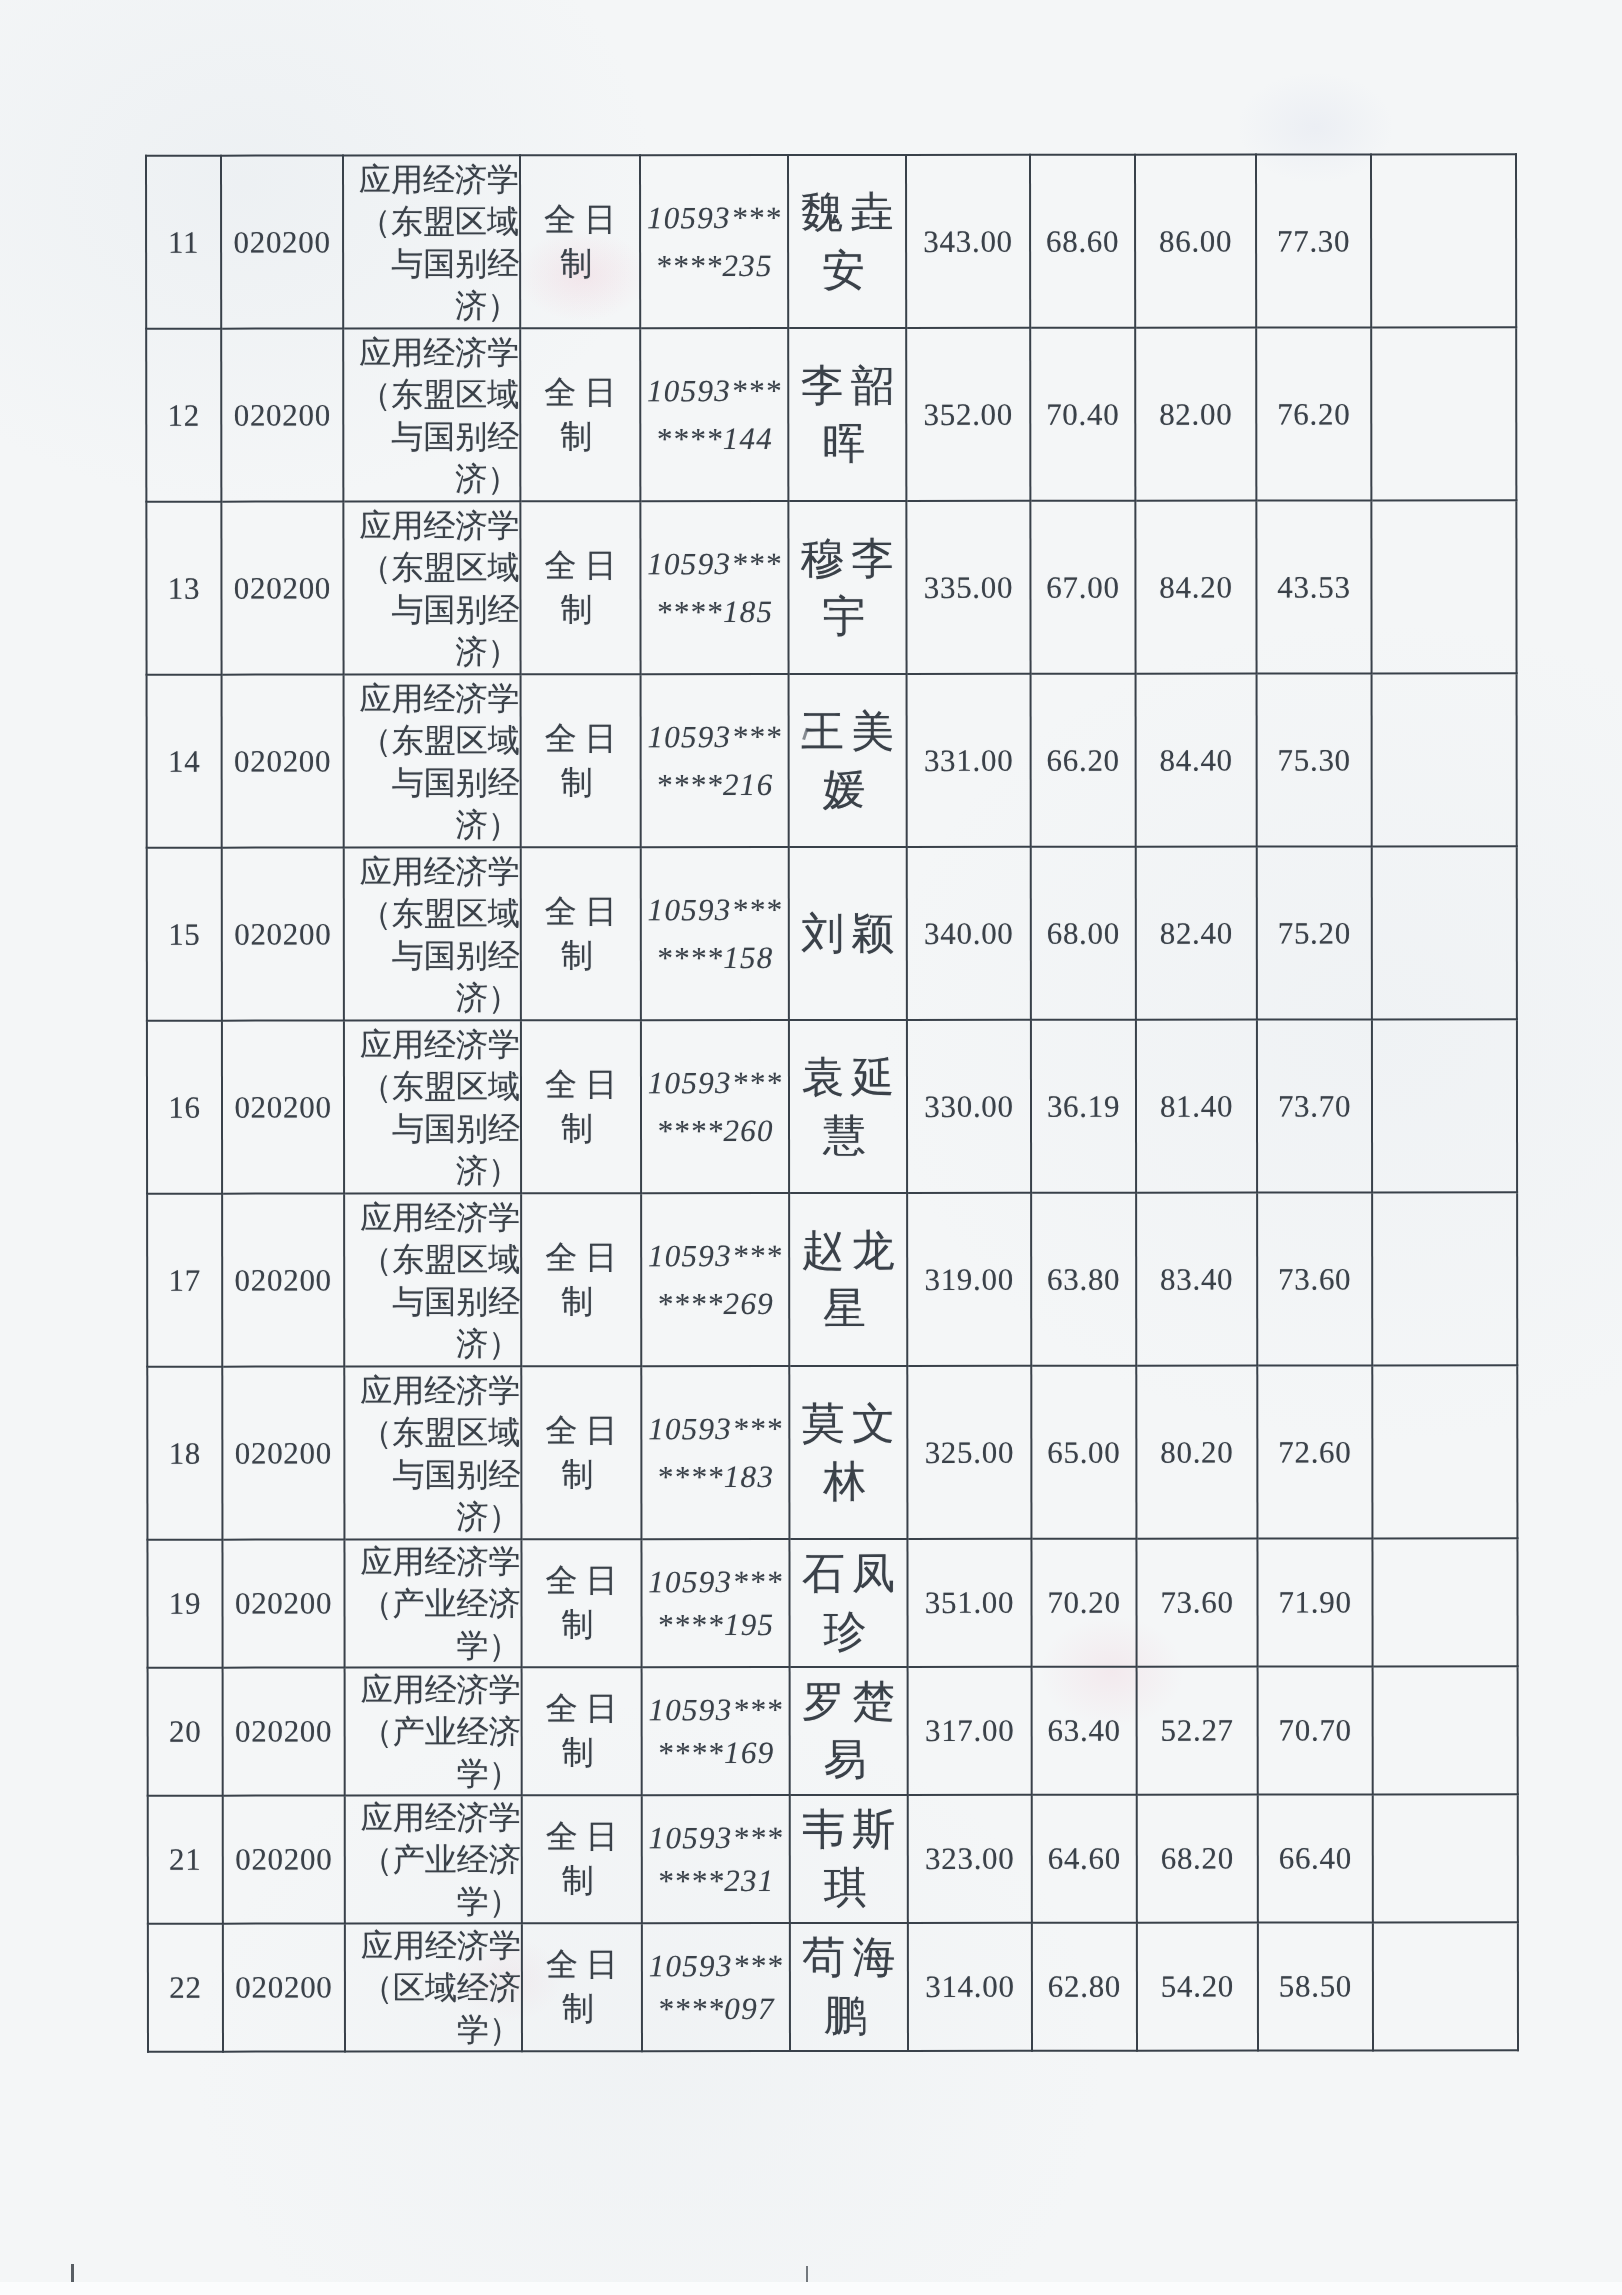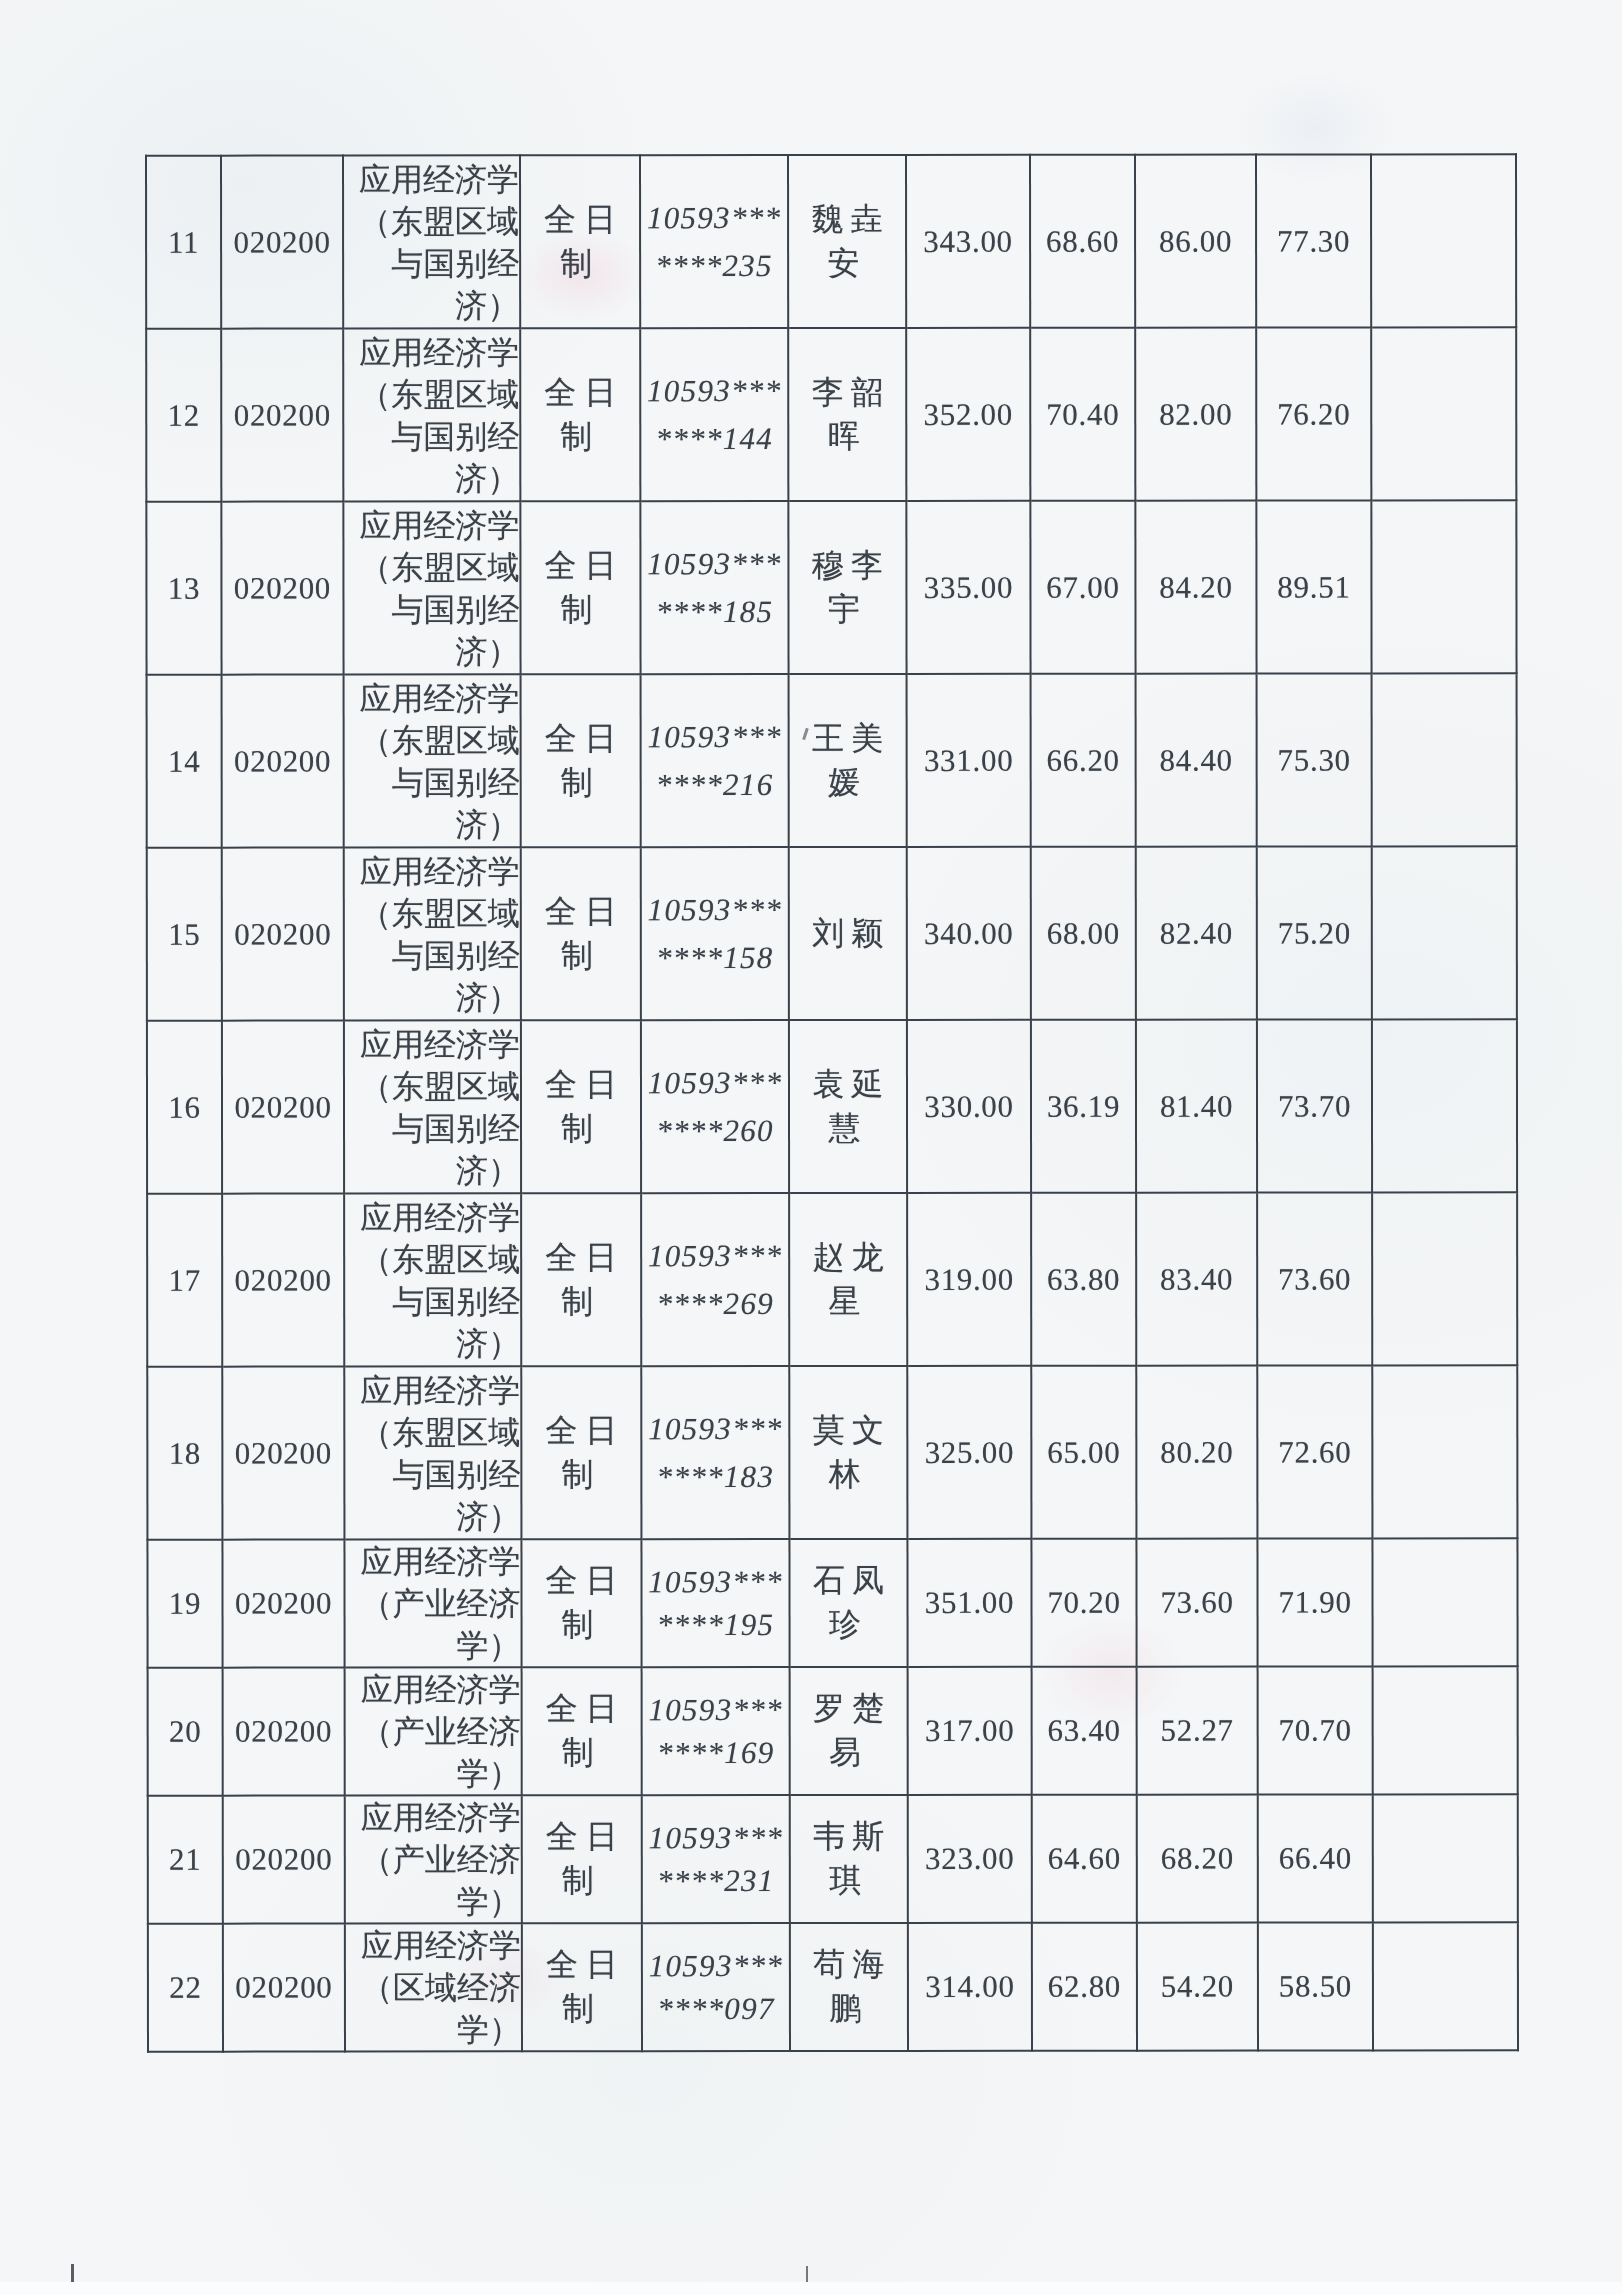--- a/index.html
+++ b/index.html
@@ -37,21 +37,21 @@
     text-align:center;vertical-align:middle;
     color:#3a4149;font-size:31px;padding:0;
     text-shadow:0 0 0.9px rgba(58,65,73,0.42);
   }
   tr.tall{height:173px}
   tr.short{height:128px}
   .c-major{font-size:32px;line-height:42px;white-space:pre-line;text-align:right;}
   .c-exam{font-size:31px;line-height:48px;white-space:pre-line;letter-spacing:1.3px;font-style:italic;}
   tr.short .c-exam{line-height:43px;}
   .c-mode{font-size:32px;letter-spacing:7.9px;text-indent:7.9px;}
-  .c-name{font-size:32px;letter-spacing:7.2px;text-indent:7.2px;}
+  .c-name{font-size:43px;letter-spacing:7.2px;text-indent:7.2px;}
   .c-no,.c-code,.c-score{letter-spacing:0.7px;}
   
   .smudge{position:absolute;pointer-events:none;border-radius:50%;}
   .smudge.s1{left:517px;top:229px;width:131px;height:92px;
     background:radial-gradient(closest-side,rgba(232,122,154,0.13),rgba(232,122,154,0));}
   .smudge.s2{left:1040px;top:1616px;width:144px;height:111px;
     background:radial-gradient(closest-side,rgba(232,122,154,0.10),rgba(232,122,154,0));}
   .smudge.s3{left:452px;top:1937px;width:111px;height:85px;
     background:radial-gradient(closest-side,rgba(210,120,145,0.08),rgba(210,120,145,0));}
   .smudge.s4{left:1237px;top:72px;width:157px;height:111px;
@@ -129,21 +129,21 @@
 （东盟区域
 与国别经
 济）</td>
     <td class="c-mode">全日制</td>
     <td class="c-exam">10593***
 ****185</td>
     <td class="c-name">穆李宇</td>
     <td class="c-score">335.00</td>
     <td class="c-score">67.00</td>
     <td class="c-score">84.20</td>
-    <td class="c-score">89.51</td>
+    <td class="c-score">43.53</td>
     <td class="c-remark"></td>
   </tr>
         <tr class="tall">
     <td class="c-no">14</td>
     <td class="c-code">020200</td>
     <td class="c-major">应用经济学
 （东盟区域
 与国别经
 济）</td>
     <td class="c-mode">全日制</td>

